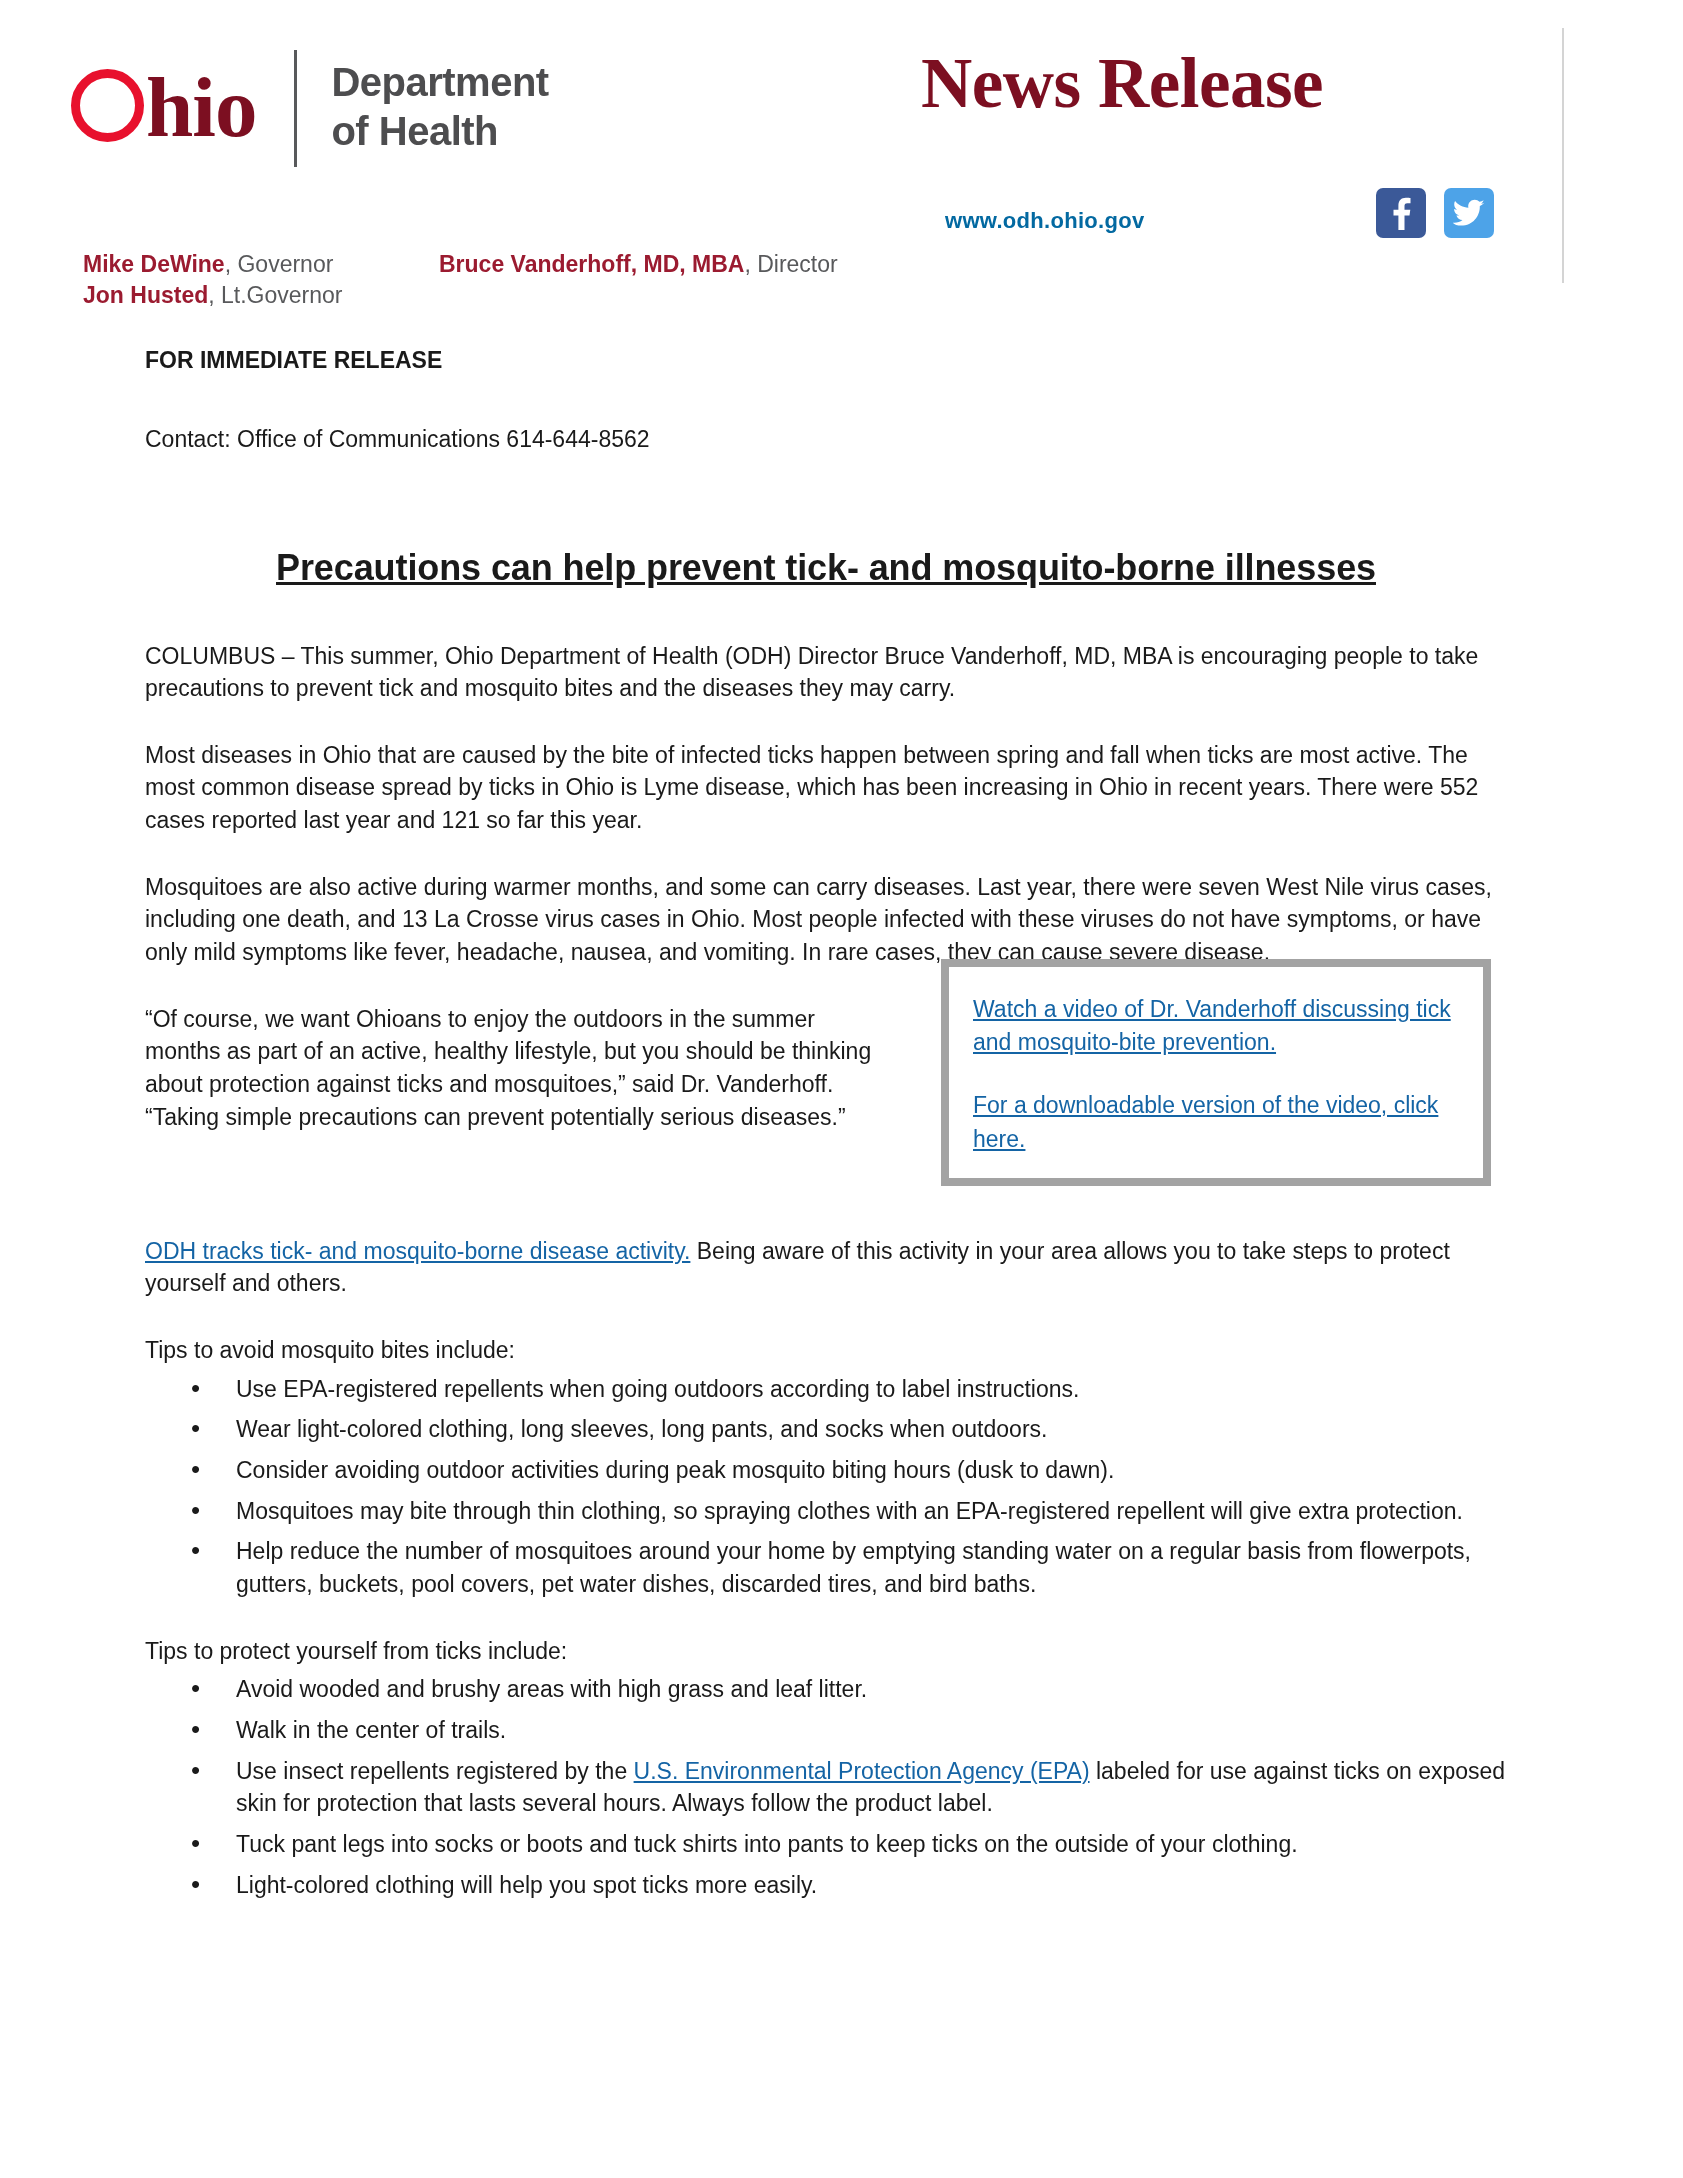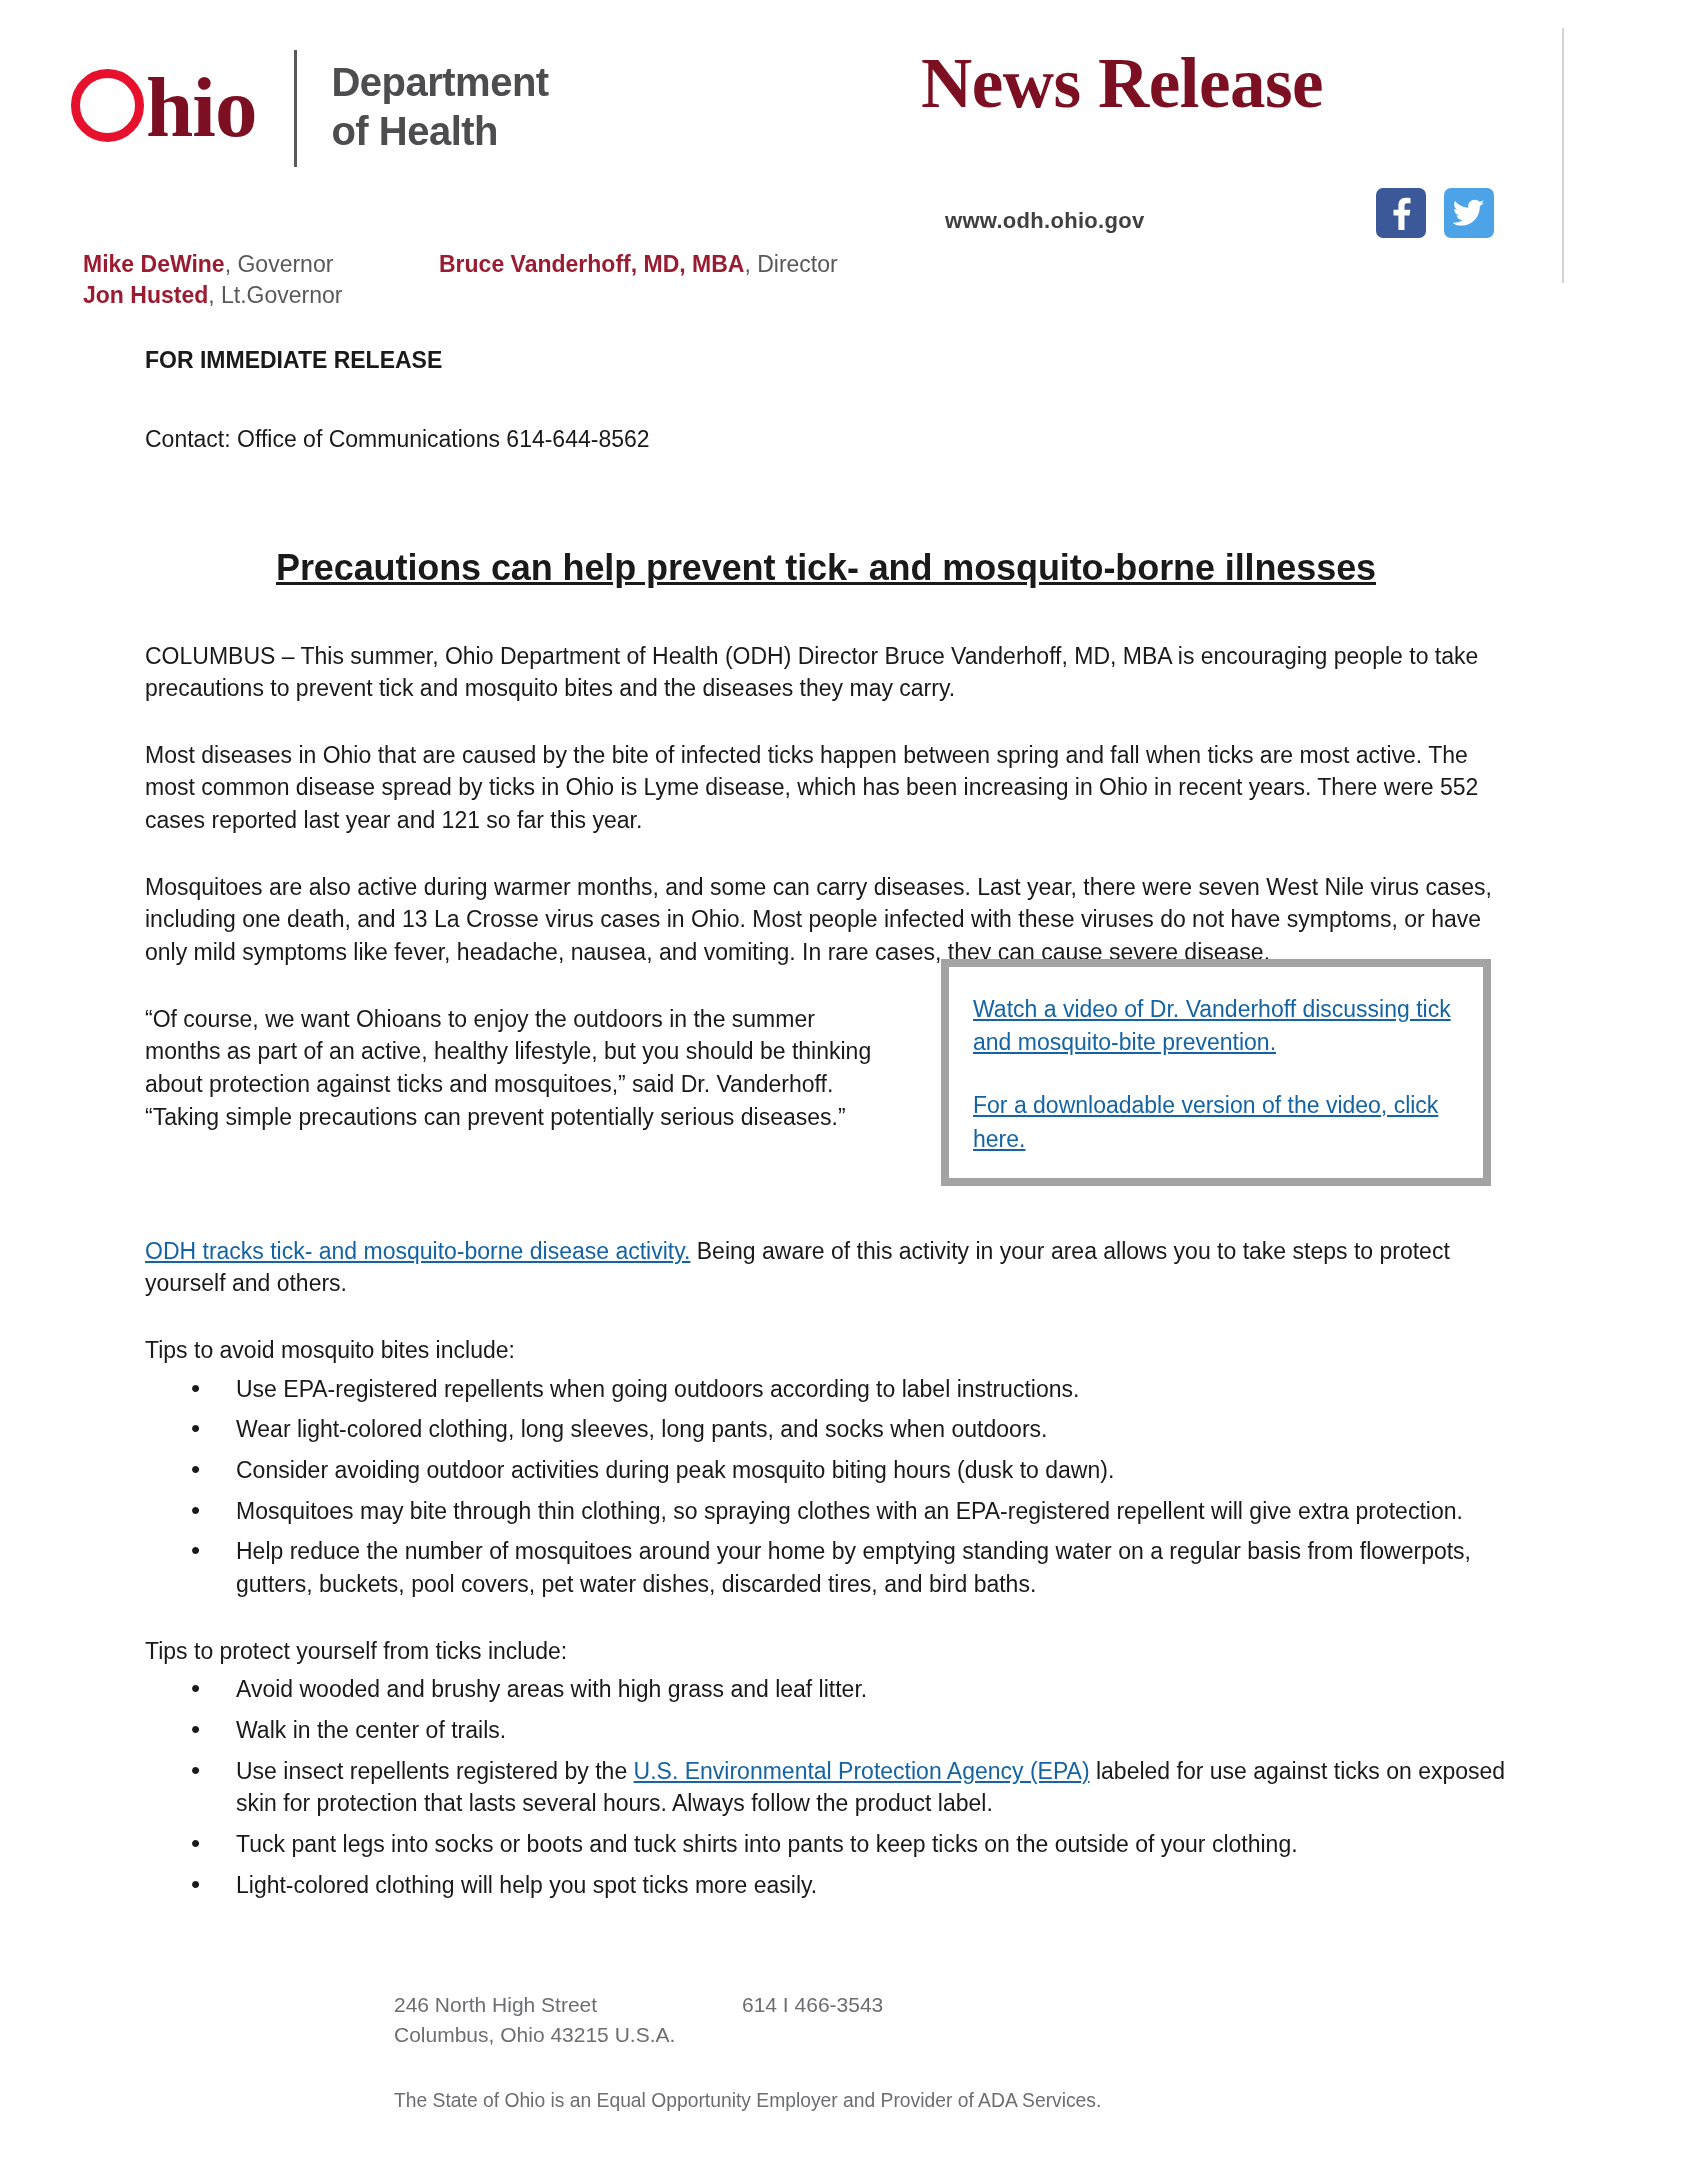--- a/index.html
+++ b/index.html
@@ -89,21 +89,21 @@
     letter-spacing: -0.5px;
     white-space: nowrap;
   }
   .header-url {
     position: absolute;
     left: 945px;
     top: 208px;
     font-family: "Liberation Sans", sans-serif;
     font-weight: bold;
     font-size: 22px;
-    color: #404040;
+    color: #0369a1;
     letter-spacing: 0.3px;
   }
   .social-row {
     position: absolute;
     left: 1376px;
     top: 188px;
     display: flex;
     gap: 18px;
   }
   .social-icon {
@@ -368,25 +368,15 @@
     <ul class="tips">
       <li>Avoid wooded and brushy areas with high grass and leaf litter.</li>
       <li>Walk in the center of trails.</li>
       <li><span>Use insect repellents registered by the </span><a class="link" href="#">U.S. Environmental Protection Agency (EPA)</a><span> labeled for use against ticks on exposed skin for protection that lasts several hours. Always follow the product label.</span></li>
       <li>Tuck pant legs into socks or boots and tuck shirts into pants to keep ticks on the outside of your clothing.</li>
       <li>Light-colored clothing will help you spot ticks more easily.</li>
     </ul>
 
   </div>
 
-  <div class="footer">
-    <div class="footer-grid">
-      <div class="footer-addr">
-        <div>246 North High Street</div>
-        <div>Columbus, Ohio 43215  U.S.A.</div>
-      </div>
-      <div class="footer-phone">614 I 466-3543</div>
-    </div>
-    <div class="footer-note">The State of Ohio is an Equal Opportunity Employer and Provider of ADA Services.</div>
-  </div>
 
 </div>
 
 
 </body></html>

